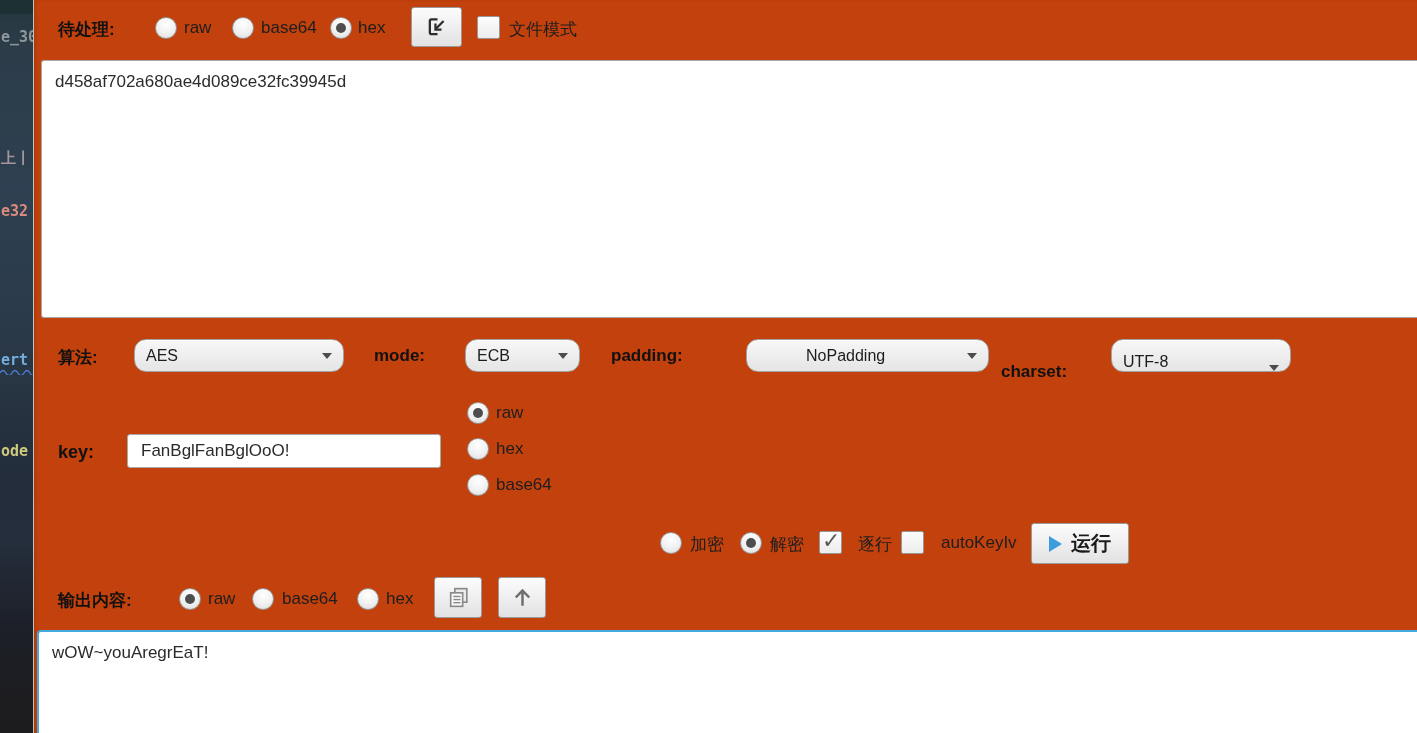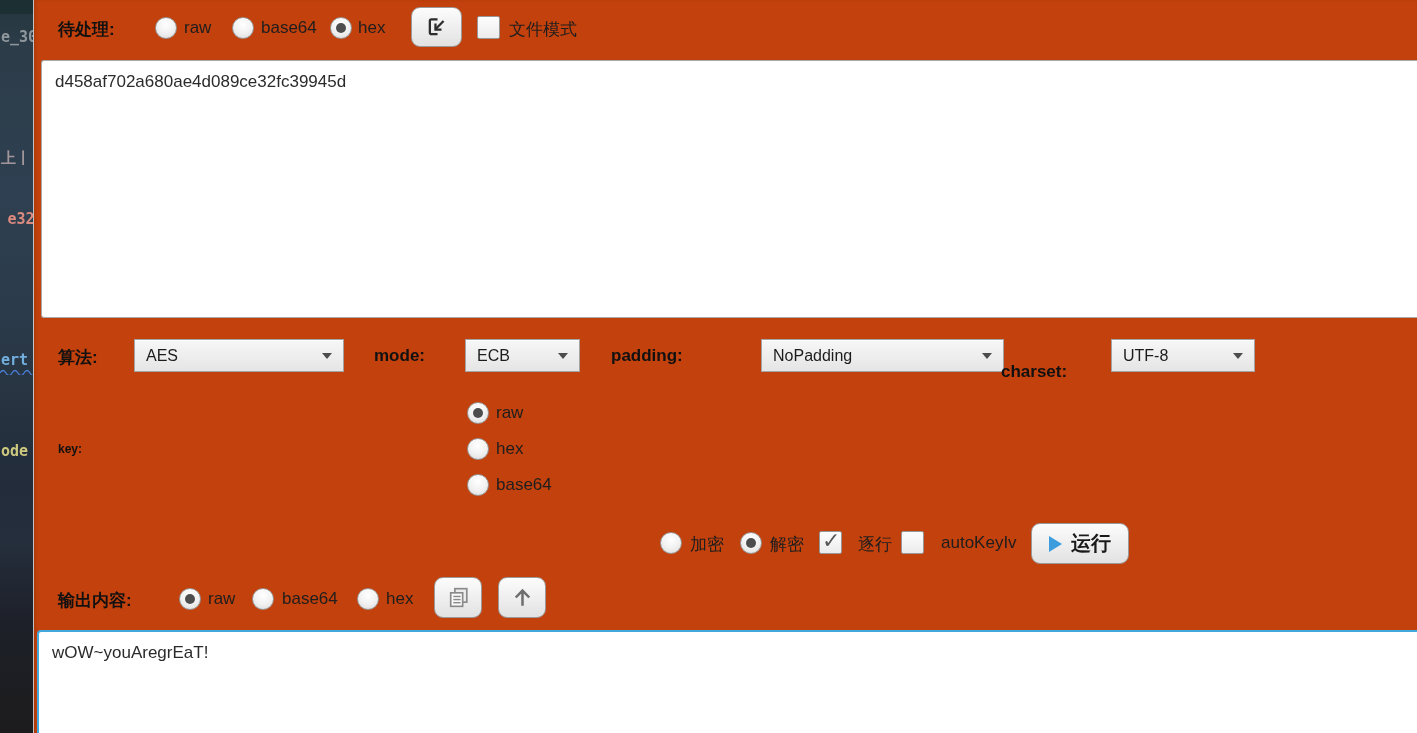--- a/index.html
+++ b/index.html
@@ -29,29 +29,29 @@
   .radio.on::after { content:""; position:absolute; left:5px; top:5px; width:10px; height:10px;
     border-radius:50%; background:#4d4d4d; }
 
   
   .checkbox { position:absolute; width:23px; height:23px; border:1px solid #979797; border-radius:2px;
     background:linear-gradient(#fdfdfd,#ececec); }
   .checkbox.on::after { content:"\2713"; position:absolute; left:2px; top:-4px; font-size:22px;
     font-weight:bold; color:#585858; font-family:"DejaVu Sans", sans-serif; }
 
   
-  .dd { position:absolute; height:33px; border:1px solid #a3a3a3; border-radius:0;
+  .dd { position:absolute; height:33px; border:1px solid #a3a3a3; border-radius:12px;
     background:linear-gradient(#f7f7f7,#e5e5e5); box-shadow:inset 0 1px 0 #fff;
     display:flex; align-items:center; cursor:default; }
   .dd-text { font-size:16px; color:#1c1c1c; padding-left:11px; flex:1; }
   .dd-arrow { width:0; height:0; border-left:5px solid transparent; border-right:5px solid transparent;
     border-top:6px solid #4c4c4c; margin-right:11px; }
 
   
-  .btn { position:absolute; border:1px solid #9a9a9a; border-radius:9px;
+  .btn { position:absolute; border:1px solid #9a9a9a; border-radius:3px;
     background:linear-gradient(#fcfcfc,#e2e2e2); box-shadow:inset 0 1px 0 #fff;
     display:flex; align-items:center; justify-content:center; cursor:default; }
   .btn-run-text { font-size:20px; font-weight:bold; color:#1a1a1a; margin-left:9px; }
   .play-tri { width:0; height:0; border-top:8px solid transparent; border-bottom:8px solid transparent;
     border-left:13px solid #3b9ddd; }
 
   
   .ta { position:absolute; background:#fff; border:1px solid #a9a9a9; border-radius:3px;
     font-family:"Liberation Sans", sans-serif; font-size:17px; color:#2b2b2b;
     padding:10px 13px; resize:none; overflow:hidden; outline:none; line-height:1.35; }
@@ -60,21 +60,21 @@
     font-family:"Liberation Sans", sans-serif; font-size:17px; color:#2b2b2b;
     padding:0 13px; outline:none; }
 </style>
 </head>
 <body>
 
 <div id="editor-strip">
   <div id="editor-topbar"></div>
   <div class="code-frag" style="top: 28px; color: rgb(142, 151, 156);">e_30</div>
   <div class="code-frag" style="top: 149px; color: rgb(163, 151, 156);">上丨</div>
-  <div class="code-frag" style="top: 210px; color: rgb(220, 138, 126); text-align: center;">e32</div>
+  <div class="code-frag" style="top: 202px; color: rgb(220, 138, 126);">e32</div>
   <div class="code-frag" style="top: 351px; color: rgb(114, 174, 222);">ert</div>
   <svg class="squiggle" style="top:369px" width="33" height="6">
     <path d="M0 4 q3 -5 6 0 t6 0 t6 0 t6 0 t6 0 t6 0" stroke="#4a7fd4" stroke-width="1.3" fill="none"></path>
   </svg>
   <div class="code-frag" style="top: 442px; color: rgb(205, 201, 126);">ode</div>
 </div>
 
 <div id="panel">
 
   <div class="lbl" style="left:24px; top:18px;">待处理:</div>
@@ -107,32 +107,33 @@
     <span class="dd-arrow"></span>
   </div>
 
   <div class="lbl" style="left:340px; top:346px;">mode:</div>
   <div class="dd" style="left:431px; top:339px; width:115px;">
     <span class="dd-text">ECB</span>
     <span class="dd-arrow"></span>
   </div>
 
   <div class="lbl" style="left:577px; top:346px;">padding:</div>
-  <div class="dd" style="left:727px; top:339px; width:243px;">
+  <div class="dd" style="left:712px; top:339px; width:243px;padding-left:48px;">
     <span class="dd-text">NoPadding</span>
     <span class="dd-arrow"></span>
   </div>
 
   <div class="lbl" style="left:967px; top:346px;margin-top:16px;">charset:</div>
-  <div class="dd" style="left:1077px; top:339px; width:144px;">
+  <div class="dd" style="left:1077px; top:339px; width:180px;align-items:flex-end;">
     <span class="dd-text">UTF-8</span>
     <span class="dd-arrow"></span>
   </div>
 
-  <div class="lbl" style="left:24px; top:442px; font-size:12px;">key:</div>
+  <div class="lbl" style="left:24px; top:442px; font-size:18px;">key:</div>
+  <input id="key-input" style="left: 93px; top: 434px; width: 314px; height: 34px;" spellcheck="false" value="FanBglFanBglOoO!">
 
   <span class="radio on" style="left:433px; top:402px;"></span>
   <span class="rlabel" style="left:462px; top:403px;">raw</span>
 
   <span class="radio" style="left:433px; top:438px;"></span>
   <span class="rlabel" style="left:462px; top:439px;">hex</span>
 
   <span class="radio" style="left:433px; top:474px;"></span>
   <span class="rlabel" style="left:462px; top:475px;">base64</span>
 

